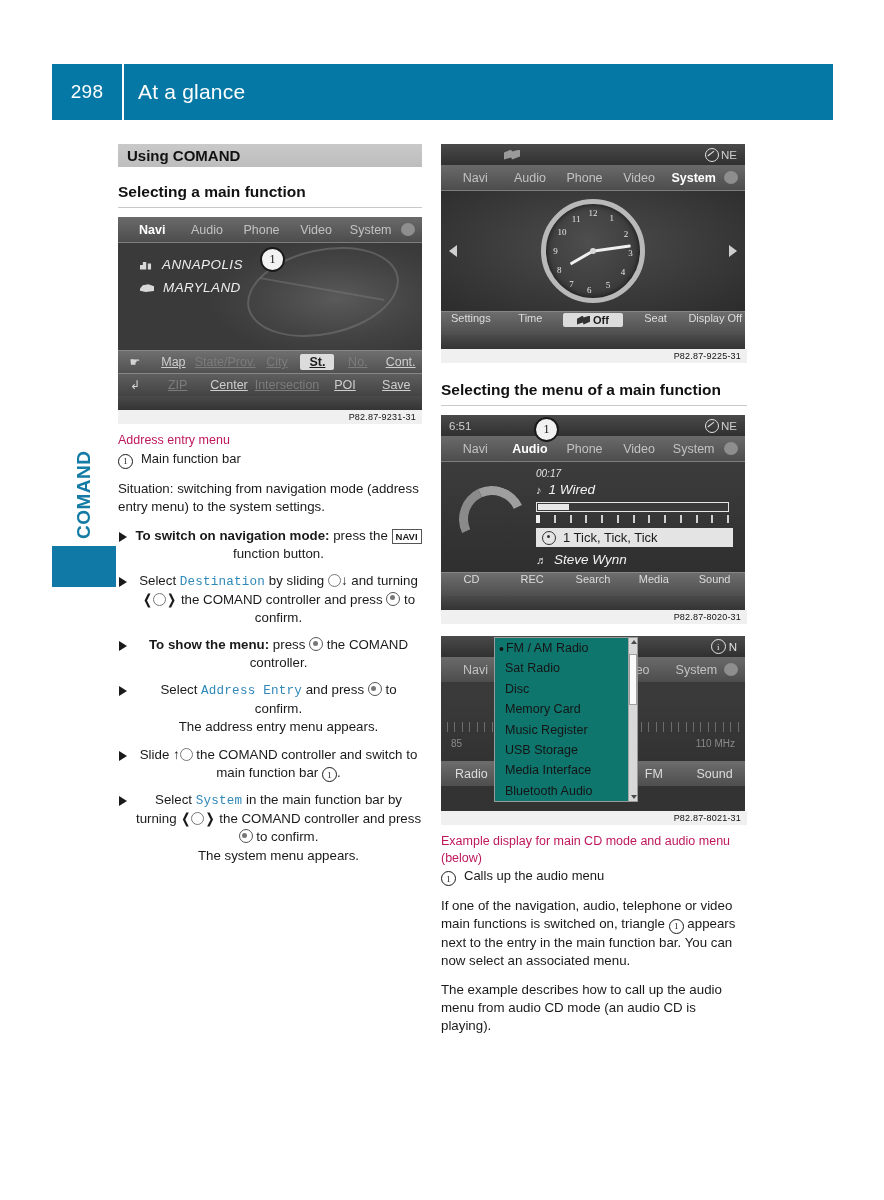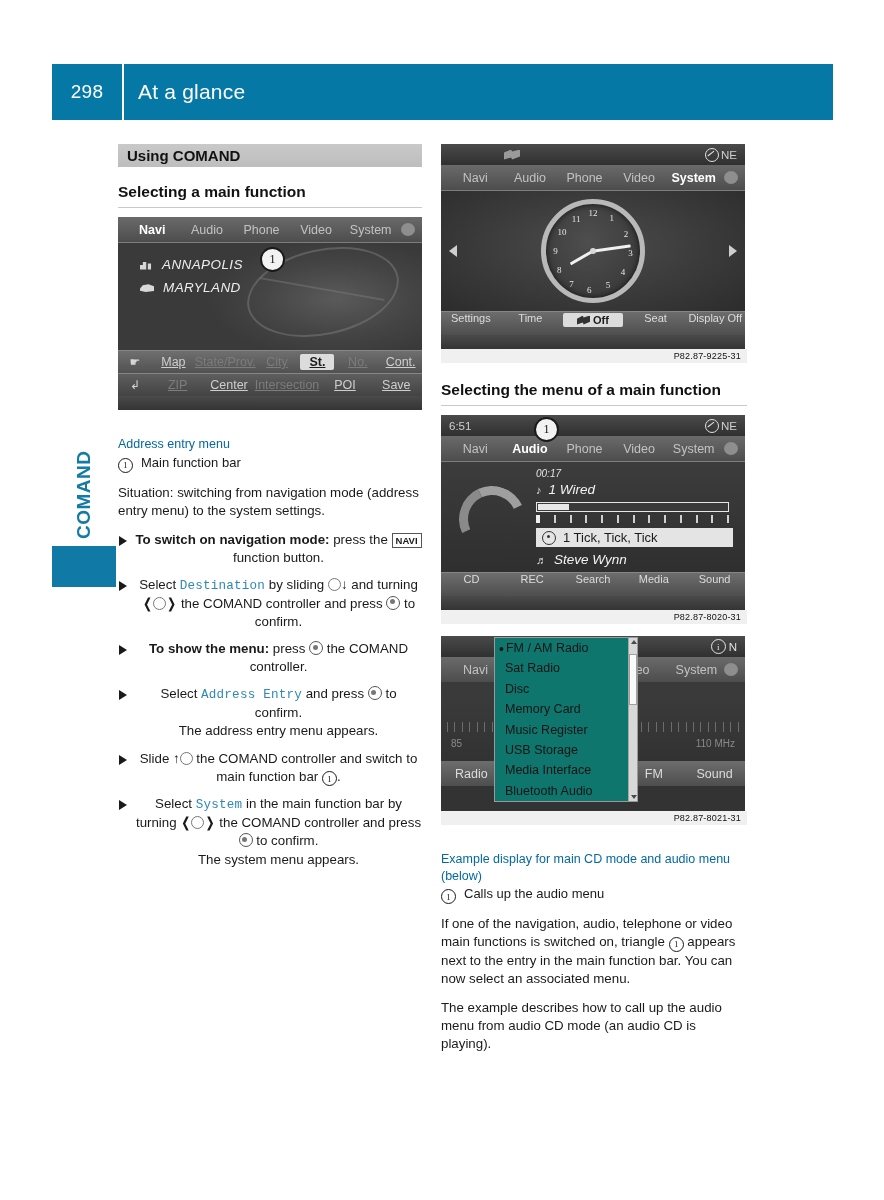--- a/index.html
+++ b/index.html
@@ -402,23 +402,23 @@
   .dd-scroll .thumb{position:absolute;left:0;right:0;top:10%;height:30%;background:#fafafa;border:1px solid #a0a0a0;}
   .dd-scroll .up,.dd-scroll .dn{
     position:absolute;left:2px;width:0;height:0;
     border-left:3px solid transparent;border-right:3px solid transparent;
   }
   .dd-scroll .up{top:2px;border-bottom:4px solid #4a4a4a;}
   .dd-scroll .dn{bottom:2px;border-top:4px solid #4a4a4a;}
 
   
   .cap {
-    font-size: 12.5px; color: #0369a1;
+    font-size: 12.5px; color: #be185d;
     line-height: 1.32;
-    margin-top: 26px;
+    margin-top: 8px;
   }
   .cap-legend {
     font-size: 13px; display: flex; gap: 8px;
     align-items: flex-start; margin-top: 2px;
   }
   .circ1 {
     display:inline-flex;align-items:center;justify-content:center;
     width:13px;height:13px;border:1px solid #1a1a1a;border-radius:50%;
     font-size:9px;font-family:"Liberation Serif",serif;flex:0 0 auto;
     margin-top:3px;
@@ -523,20 +523,21 @@
     <div class="nav-row row2">
       <span class="icocell">↲</span>
       <span class="cell dim">ZIP</span>
       <span class="cell">Center</span>
       <span class="cell dim">Intersection</span>
       <span class="cell">POI</span>
       <span class="cell">Save</span>
     </div>
     <div class="nav-foot"></div>
   </div>
+  <div class="screen-caption">P82.87-9231-31</div>
 
   <div class="cap">Address entry menu</div>
   <div class="cap-legend">
     <span class="circ1">1</span>
     <span>Main function bar</span>
   </div>
 
   <p class="body">Situation: switching from navigation mode (address entry menu) to the system settings.</p>
 
   <ul class="steps">

